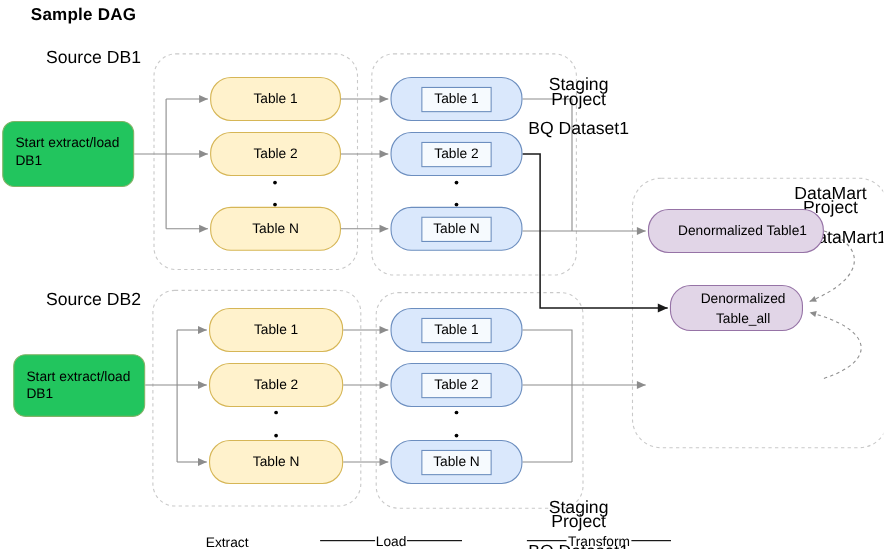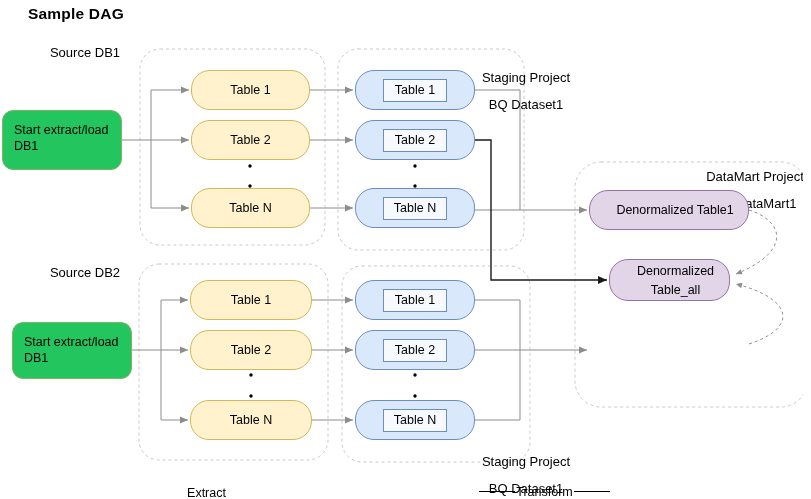--- a/index.html
+++ b/index.html
@@ -7,21 +7,21 @@
     position:relative;width:803px;height:499px;background:#ffffff;
     font-family:"Liberation Sans","DejaVu Sans",sans-serif;color:#000;
     overflow:hidden;
   }
   .layer{position:absolute;left:0;top:0;}
   .title{
     position:absolute;left:28px;top:5px;font-size:15.5px;font-weight:bold;
     letter-spacing:.2px;
   }
   .freelabel{
-    position:absolute;font-size:13px;line-height:13.5px;text-align:center;
+    position:absolute;font-size:16px;line-height:13.5px;text-align:center;
     white-space:pre-line;
   }
   .node{
     position:absolute;box-sizing:border-box;border-radius:19px;border:1px solid;
     font-size:12.5px;display:flex;align-items:center;justify-content:center;
     text-align:center;
   }
   .start{
     background:#22c55e;border-color:#82b366;border-radius:11px;
     display:block;text-align:left;padding:11px 2px 0 11px;line-height:16px;
@@ -179,19 +179,24 @@
 
   <div class="node dm" style="left:589px;top:190px;width:160px;height:40px;">Denormalized Table1</div>
   <div class="node dm dm2" style="left:609px;top:259px;width:121px;height:42px;">Denormalized
 Table_all</div>
 
   <div class="stageRule" style="left:150px;top:485px;width:113px;flex-direction:column;">
     <span class="rule"></span>
       <span class="txt">Extract</span>
       <span class="rule"></span>
   </div>
+  <div class="stageRule" style="left:291px;top:485px;width:129px;">
+    <span class="rule"></span>
+      <span class="txt">Load</span>
+      <span class="rule"></span>
+  </div>
   <div class="stageRule" style="left:479px;top:485px;width:131px;">
     <span class="rule"></span>
       <span class="txt">Transform</span>
       <span class="rule"></span>
   </div>
 
 </div>
 
 </body></html>

